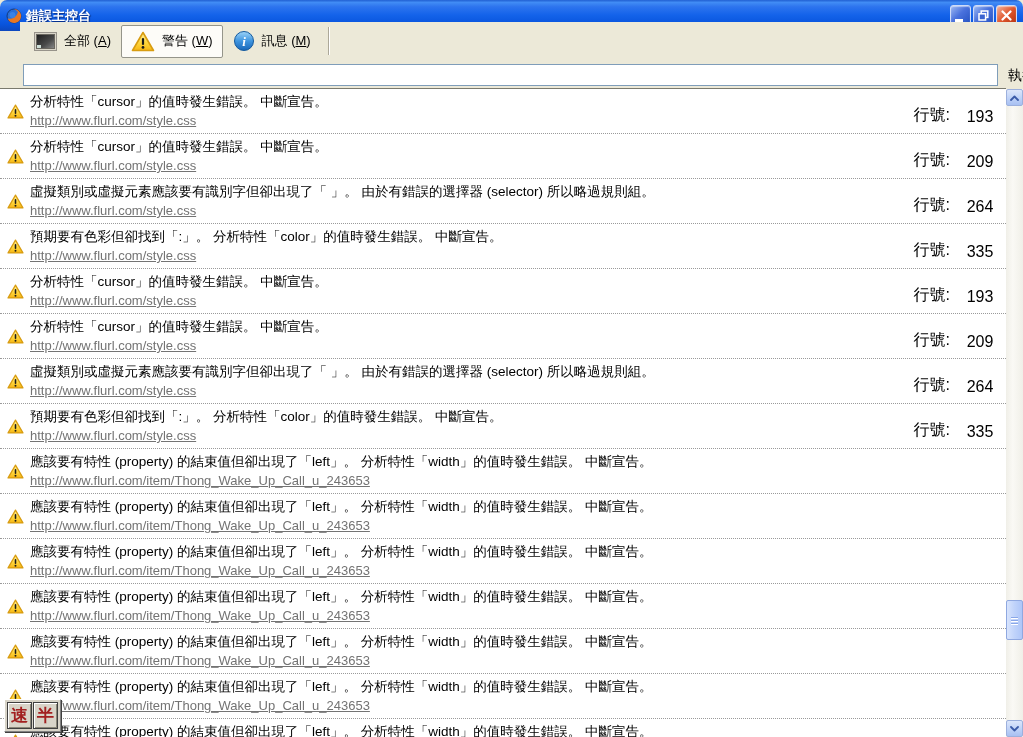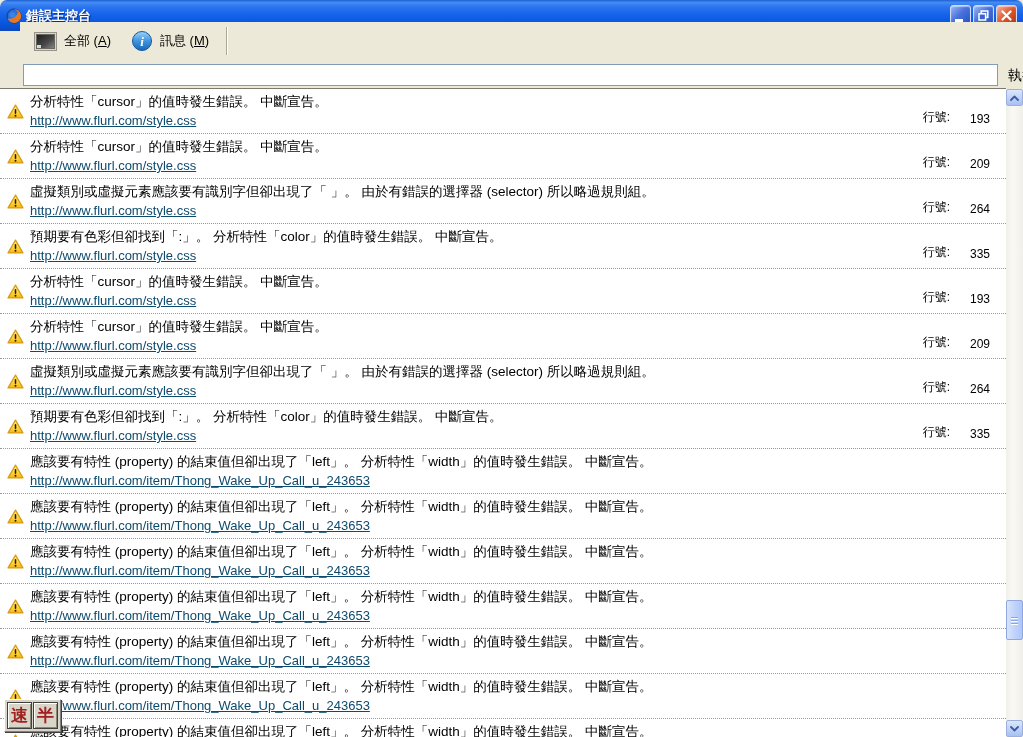--- a/index.html
+++ b/index.html
@@ -40,22 +40,22 @@
         border:1px solid #7f9db9;background:#fff;font-size:13px;padding:2px 4px;outline:none;}
   .evalbtn{position:absolute;right:7px;top:5px;font-size:14px;color:#000;cursor:default;}
 
   
   .list{position:absolute;left:0;top:88px;width:1006px;height:649px;background:#fff;
         border-top:1px solid #7a7a6e;overflow:hidden;}
   .row{height:45px;display:flex;border-bottom:1px dotted #9a9a9a;background:#fff;}
   .row .iconcell{width:30px;flex:none;display:flex;align-items:center;justify-content:center;}
   .row .content{flex:1;min-width:0;padding-top:3px;}
   .msg{font-size:13.5px;color:#000;line-height:19px;white-space:nowrap;}
-  .src{font-size:13px;color:#0c4a6e;text-decoration:underline;line-height:19px;display:inline-block;}
-  .lineno{flex:none;display:flex;align-items:flex-end;padding:0 12px 7px 0;font-size:12px;color:#000;}
+  .src{font-size:13px;color:#737373;text-decoration:underline;line-height:19px;display:inline-block;}
+  .lineno{flex:none;display:flex;align-items:flex-end;padding:0 12px 7px 0;font-size:16px;color:#000;}
   .lineno .lbl{margin-right:16px;}
   .lineno .val{min-width:28px;text-align:center;}
 
   
   .scrollbar{position:absolute;right:0;top:89px;width:17px;height:648px;background:#f4f3ee;}
   .sb-track{position:absolute;left:0;top:17px;bottom:17px;width:17px;
         background:linear-gradient(90deg,#f0efe8,#faf9f5 40%,#f0efe8);}
   .sb-btn{position:absolute;left:0;width:17px;height:17px;border:1px solid #9cb0dd;border-radius:2px;
         background:linear-gradient(180deg,#dce6fb,#bcd0f7 60%,#a8c0f2);
         display:flex;align-items:center;justify-content:center;}
@@ -147,20 +147,30 @@
           <svg class="icon-img" width="23" height="19" viewBox="0 0 23 19">
             <rect x="0.5" y="0.5" width="22" height="18" fill="#d9d5c9" stroke="#97938a"></rect>
             <rect x="2.5" y="2.5" width="18" height="14" fill="url(#gScr)" stroke="#6a675f"></rect>
             <rect x="3" y="13" width="4" height="3" fill="#cfe0d8"></rect>
           </svg>
         </span>
         <span><span>全部 (</span><span class="key">A</span><span>)</span></span>
       </div>
 
 
+      <div class="tbtn selected">
+        <span>
+          <svg class="icon-img" width="24" height="21" viewBox="0 0 24 21">
+            <path d="M12 1.5 L22.5 19.5 L1.5 19.5 Z" fill="url(#gYel)" stroke="#d89c10" stroke-width="1.6" stroke-linejoin="round"></path>
+            <rect x="10.9" y="7" width="2.2" height="7" rx="1.1" fill="#1a1a1a"></rect>
+            <circle cx="12" cy="16.4" r="1.4" fill="#1a1a1a"></circle>
+          </svg>
+        </span>
+        <span><span>警告 (</span><span class="key">W</span><span>)</span></span>
+      </div>
 
       <div class="tbtn">
         <span>
           <svg class="icon-img" width="22" height="22" viewBox="0 0 22 22">
             <circle cx="11" cy="11" r="9.5" fill="url(#gBlu)" stroke="#145a9e"></circle>
             <text x="11" y="16" font-size="13" font-family="serif" font-style="italic" font-weight="bold" fill="#fff" text-anchor="middle">i</text>
           </svg>
         </span>
         <span><span>訊息 (</span><span class="key">M</span><span>)</span></span>
       </div>

